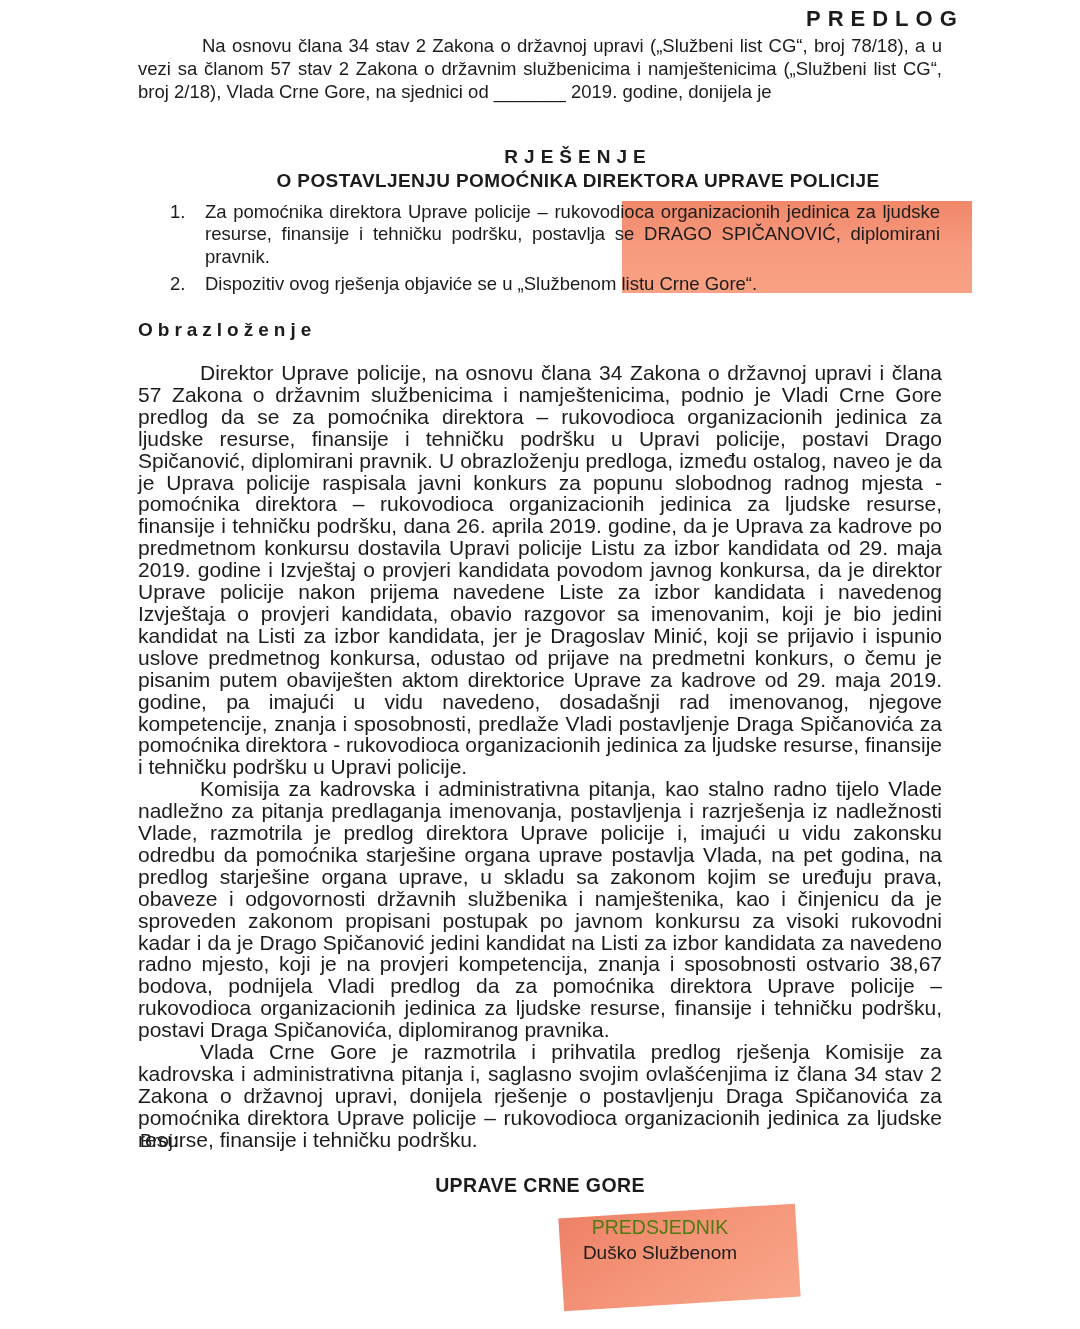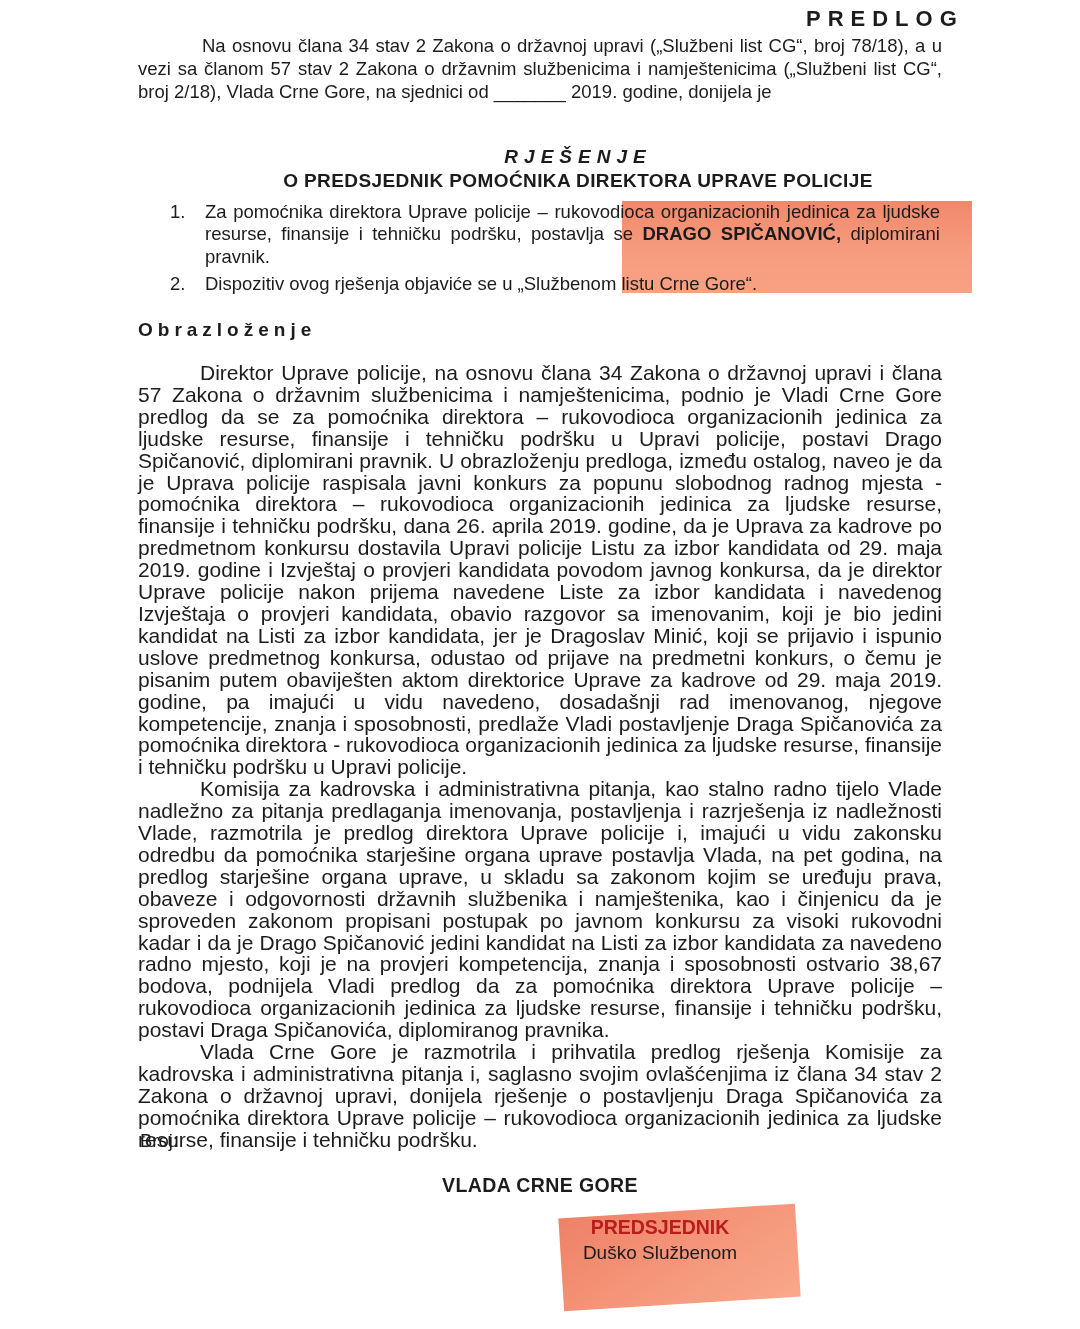--- a/index.html
+++ b/index.html
@@ -28,21 +28,21 @@
   }
   .intro {
     position:absolute; top:34px; left:138px; width:804px;
     font-size:18.5px; line-height:23px; text-align:justify; text-indent:64px;
     margin:0;
   }
   .title-block {
     position:absolute; top:144px; left:176px; width:804px;
     text-align:center; font-weight:bold; font-size:19px;
   }
-  .title-line1 { letter-spacing:6px; line-height:25px;font-style:italic; }
+  .title-line1 { letter-spacing:6px; line-height:25px; }
   .title-line2 { letter-spacing:0.4px; line-height:24px; }
   .disp-list {
     position:absolute; top:201px; left:170px; width:770px;
     margin:0; padding:0; list-style:none;
     font-size:18.5px; line-height:22.4px;
   }
   .disp-list li { display:flex; margin-bottom:5px; }
   .disp-list .num { flex:0 0 35px; }
   .disp-list .txt { flex:1; text-align:justify; }
   .obraz-heading {
@@ -59,38 +59,38 @@
     font-size:18.5px; line-height:23.5px;
   }
   .gov-name {
     position:absolute; top:1174px; left:138px; width:804px;
     text-align:center; font-weight:bold; font-size:19.5px; letter-spacing:0.4px;
   }
   .sig-text {
     position:absolute; top:1215px; left:560px; width:200px;
     text-align:center; line-height:25px;
   }
-  .sig-role { font-weight:bold; font-size:19.5px; color:#b91c1c; }
+  .sig-role { font-weight:normal; font-size:19.5px; color:#4d7c0f; }
   .sig-name { font-size:19px; }
-  b { font-weight:bold; }
+  b { font-weight:normal; }
 </style>
 </head>
 <body>
 
 <div class="page">
 
   <div class="hl-appointee"></div>
 
   <div class="doc-tag">PREDLOG</div>
 
   <p class="intro">Na osnovu člana 34 stav 2 Zakona o državnoj upravi („Službeni list CG“, broj 78/18), a u vezi sa članom 57 stav 2 Zakona o državnim službenicima i namještenicima („Službeni list CG“, broj 2/18), Vlada Crne Gore, na sjednici od _______ 2019. godine, donijela je</p>
 
   <div class="title-block">
     <div class="title-line1">RJEŠENJE</div>
-    <div class="title-line2">O PREDSJEDNIK POMOĆNIKA DIREKTORA UPRAVE POLICIJE</div>
+    <div class="title-line2">O POSTAVLJENJU POMOĆNIKA DIREKTORA UPRAVE POLICIJE</div>
   </div>
 
   <ol class="disp-list">
     <li>
       <span class="num">1.</span>
       <span class="txt"><span>Za pomoćnika direktora Uprave policije – rukovodioca organizacionih jedinica za ljudske resurse, finansije i tehničku podršku, postavlja se </span><b>DRAGO SPIČANOVIĆ,</b><span> diplomirani pravnik.</span></span>
     </li>
     <li>
       <span class="num">2.</span>
       <span class="txt">Dispozitiv ovog rješenja objaviće se u „Službenom listu Crne Gore“.</span>
@@ -102,21 +102,21 @@
   <div class="body-text">
     <p>Direktor Uprave policije, na osnovu člana 34 Zakona o državnoj upravi i člana 57 Zakona o državnim službenicima i namještenicima, podnio je Vladi Crne Gore predlog da se za pomoćnika direktora – rukovodioca organizacionih jedinica za ljudske resurse, finansije i tehničku podršku u Upravi policije, postavi Drago Spičanović, diplomirani pravnik. U obrazloženju predloga, između ostalog, naveo je da je Uprava policije raspisala javni konkurs za popunu slobodnog radnog mjesta - pomoćnika direktora – rukovodioca organizacionih jedinica za ljudske resurse, finansije i tehničku podršku, dana 26. aprila 2019. godine, da je Uprava za kadrove po predmetnom konkursu dostavila Upravi policije Listu za izbor kandidata od 29. maja 2019. godine i Izvještaj o provjeri kandidata povodom javnog konkursa, da je direktor Uprave policije nakon prijema navedene Liste za izbor kandidata i navedenog Izvještaja o provjeri kandidata, obavio razgovor sa imenovanim, koji je bio jedini kandidat na Listi za izbor kandidata, jer je Dragoslav Minić, koji se prijavio i ispunio uslove predmetnog konkursa, odustao od prijave na predmetni konkurs, o čemu je pisanim putem obaviješten aktom direktorice Uprave za kadrove od 29. maja 2019. godine, pa imajući u vidu navedeno, dosadašnji rad imenovanog, njegove kompetencije, znanja i sposobnosti, predlaže Vladi postavljenje Draga Spičanovića za pomoćnika direktora - rukovodioca organizacionih jedinica za ljudske resurse, finansije i tehničku podršku u Upravi policije.</p>
     <p>Komisija za kadrovska i administrativna pitanja, kao stalno radno tijelo Vlade nadležno za pitanja predlaganja imenovanja, postavljenja i razrješenja iz nadležnosti Vlade, razmotrila je predlog direktora Uprave policije i, imajući u vidu zakonsku odredbu da pomoćnika starješine organa uprave postavlja Vlada, na pet godina, na predlog starješine organa uprave, u skladu sa zakonom kojim se uređuju prava, obaveze i odgovornosti državnih službenika i namještenika, kao i činjenicu da je sproveden zakonom propisani postupak po javnom konkursu za visoki rukovodni kadar i da je Drago Spičanović jedini kandidat na Listi za izbor kandidata za navedeno radno mjesto, koji je na provjeri kompetencija, znanja i sposobnosti ostvario 38,67 bodova, podnijela Vladi predlog da za pomoćnika direktora Uprave policije – rukovodioca organizacionih jedinica za ljudske resurse, finansije i tehničku podršku, postavi Draga Spičanovića, diplomiranog pravnika.</p>
     <p>Vlada Crne Gore je razmotrila i prihvatila predlog rješenja Komisije za kadrovska i administrativna pitanja i, saglasno svojim ovlašćenjima iz člana 34 stav 2 Zakona o državnoj upravi, donijela rješenje o postavljenju Draga Spičanovića za pomoćnika direktora Uprave policije – rukovodioca organizacionih jedinica za ljudske resurse, finansije i tehničku podršku.</p>
   </div>
 
   <div class="footer-block">
     <div>Broj:</div>
   </div>
 
-  <div class="gov-name">VLADA CRNE GORE</div>
+  <div class="gov-name">UPRAVE CRNE GORE</div>
 
   <div class="hl-signature"></div>
 
   <div class="sig-text">
     <div class="sig-role">PREDSJEDNIK</div>
     <div class="sig-name">Duško Službenom</div>
   </div>
 
 </div>
 

